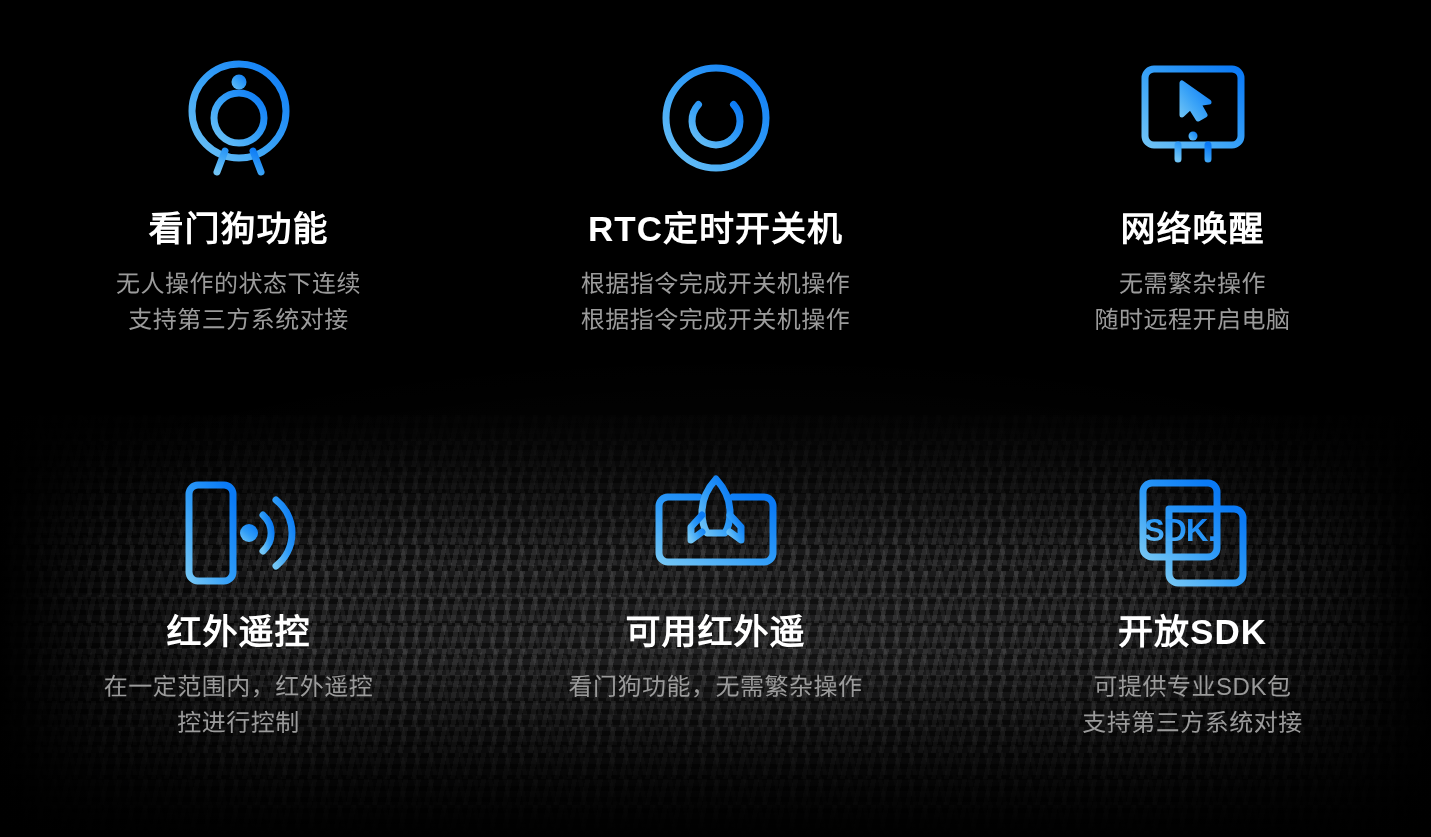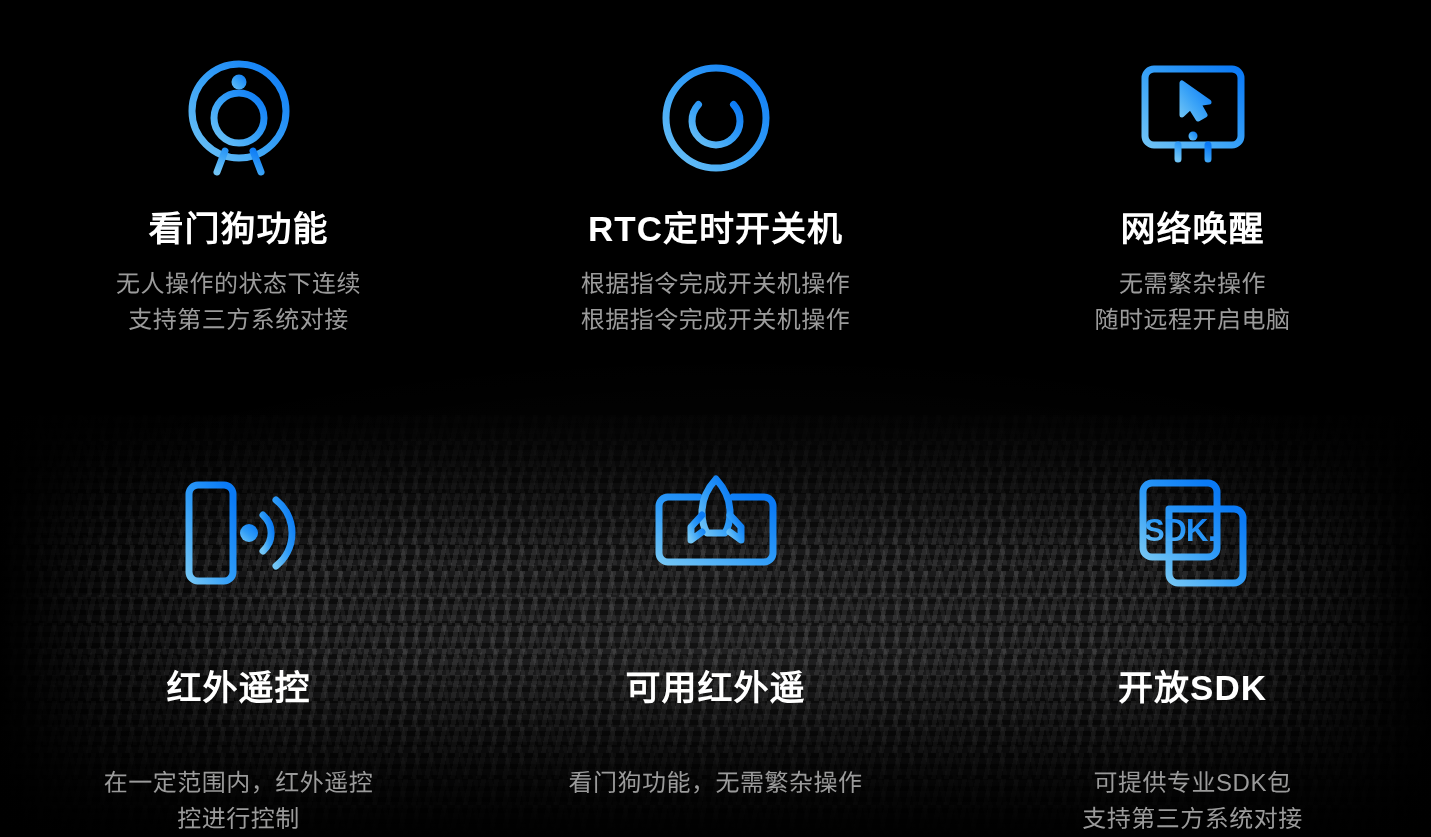--- a/index.html
+++ b/index.html
@@ -122,21 +122,21 @@
   }
 
   .cell {
     position: relative;
     display: flex;
     flex-direction: column;
     align-items: center;
     text-align: center;
   }
   .cell.r1 { padding-top: 56px; }
-  .cell.r2 { padding-top: 52px; gap: 40px; }
+  .cell.r2 { padding-top: 52px; }
 
   .icon-wrap {
     height: 124px;
     display: flex;
     align-items: center;
     justify-content: center;
   }
   .icon-wrap svg {
     display: block;
     overflow: visible;
@@ -144,21 +144,21 @@
 
   .feat-title {
     color: #ffffff;
     font-size: 35px;
     font-weight: 700;
     letter-spacing: 1px;
     line-height: 1.1;
     margin-top: 30px;
     white-space: nowrap;
   }
-  .cell.r2 .feat-title { margin-top: 34px; }
+  .cell.r2 .feat-title { margin-top: 18px; }
 
   .feat-desc {
     color: #9b9b9b;
     font-size: 24px;
     font-weight: 400;
     line-height: 36px;
     margin-top: 17px;
     letter-spacing: 0.5px;
   }
   .feat-desc .line { display: block; white-space: nowrap; }

